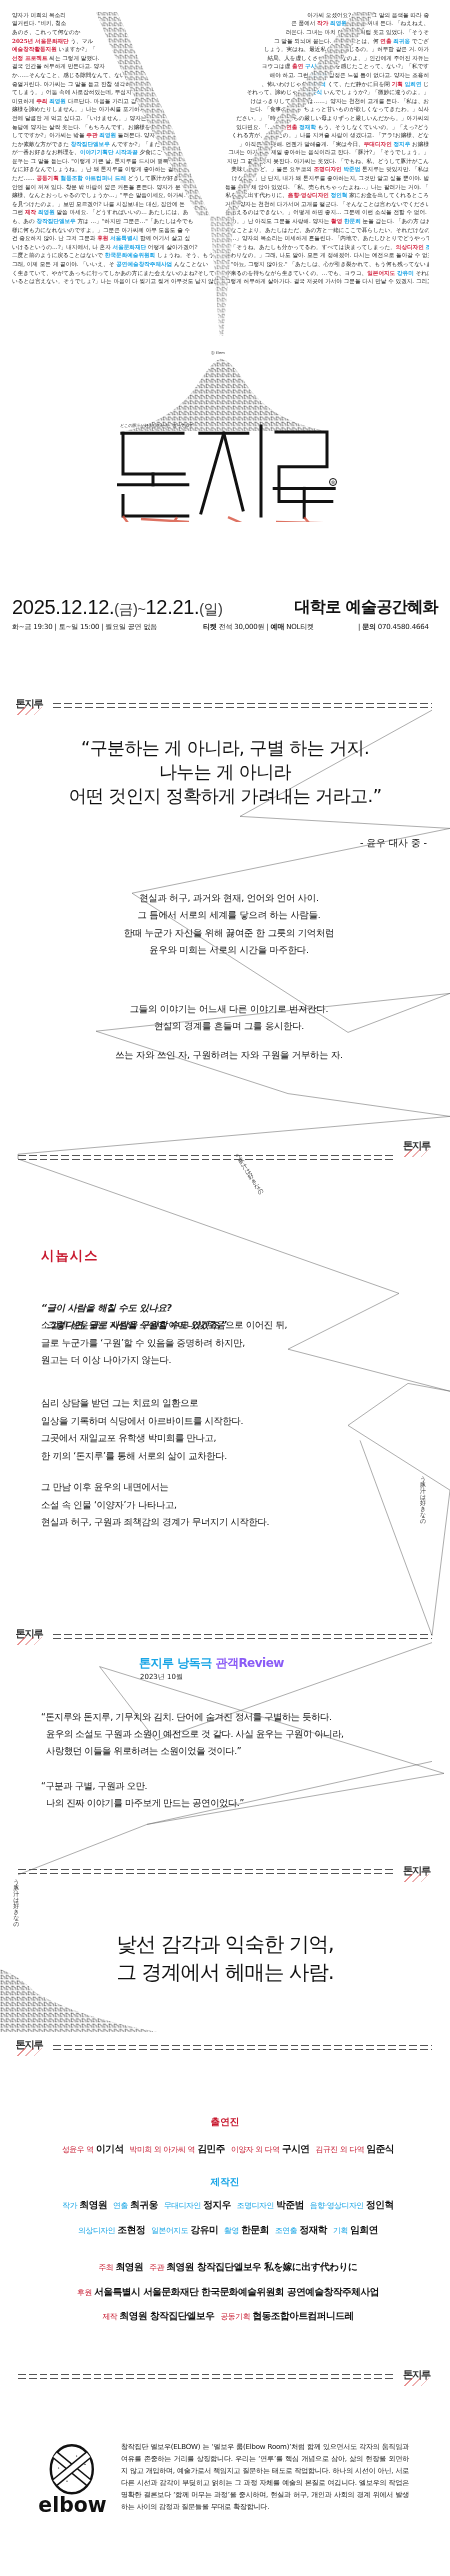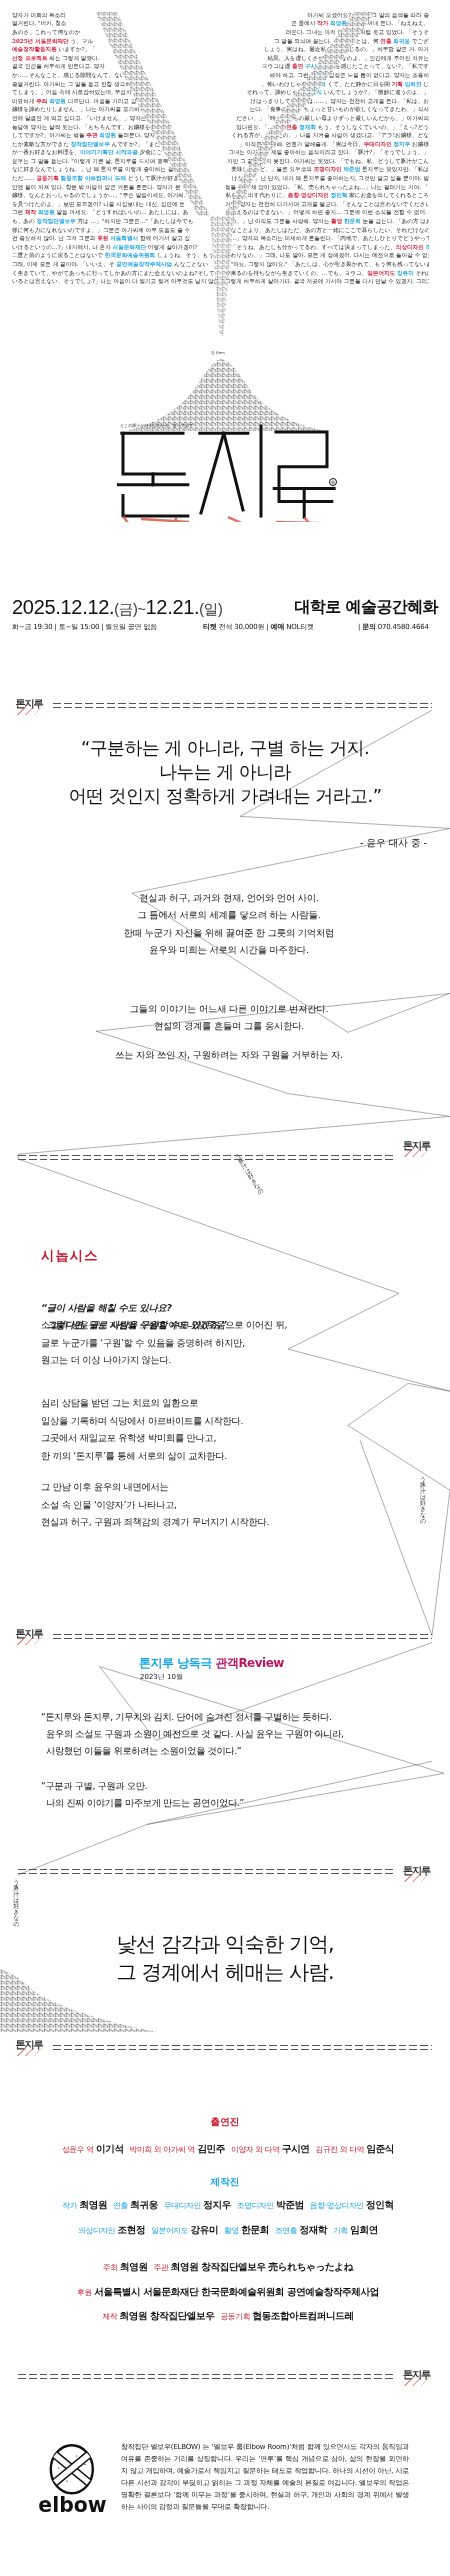--- a/index.html
+++ b/index.html
@@ -55,21 +55,21 @@
   
   .syn-title { position: absolute; left: 41px; top: 1247px; font-size: 13.2px; font-weight: bold; color: #c8192f; letter-spacing: 1.2px; }
   .syn-quote { position: absolute; left: 41px; top: 1299px; font-size: 9.3px; line-height: 17px; font-style: italic; font-weight: bold; color: #222; letter-spacing: -0.3px; }
   .syn-para { position: absolute; left: 41px; font-size: 9.3px; line-height: 17.7px; color: #111; letter-spacing: -0.3px; }
 
   .char-trail { position: absolute; font-size: 6px; color: #333; line-height: 6px; width: 8.4px; word-break: break-all; font-family: "DejaVu Serif", serif; }
 
   
   .rev-title { position: absolute; left: 139px; top: 1655px; font-size: 12px; font-weight: bold; letter-spacing: -0.5px; }
   .rev-title .t1 { color: #18a5e6; }
-  .rev-title .t2 { color: #be185d; }
+  .rev-title .t2 { color: #8b5cf6; }
   .rev-date { position: absolute; left: 140px; top: 1672px; font-size: 7px; color: #222; }
   .rev-quote { position: absolute; left: 41px; font-size: 9.3px; line-height: 17px; color: #111; letter-spacing: -0.4px; }
 
   
   .tagline { position: absolute; left: 0; width: 450px; text-align: center; font-size: 20.4px; line-height: 28px; letter-spacing: -0.9px; color: #111; top: 1930px; }
 
   
   .credit-head { position: absolute; left: 0; width: 450px; text-align: center; font-size: 9.6px; font-weight: bold; }
   .credit-row { position: absolute; left: 0; width: 450px; text-align: center; white-space: nowrap; font-size: 9.6px; font-weight: bold; letter-spacing: -0.4px; }
   .credit-row .role { font-weight: normal; font-size: 7.8px; margin-left: 6px; margin-right: 2.4px; }
@@ -337,21 +337,21 @@
     <div>그 경계에서 헤매는 사람.</div>
 </div>
 
 <div class="credit-head" style="top:2116px; color:#c8192f;">출연진</div>
 <div class="credit-row" style="top:2143px;" id="cast-row"><span class="role red">성윤우 역</span><span class="nm">이기석</span><span class="role red">박미희 외 아가씨 역</span><span class="nm">김민주</span><span class="role red">이양자 외 다역</span><span class="nm">구시연</span><span class="role red">김규진 외 다역</span><span class="nm">임준식</span></div>
 
 <div class="credit-head" style="top:2176px; color:#18a5e6;">제작진</div>
 <div class="credit-row" style="top:2199px;" id="staff-row1"><span class="role blue">작가</span><span class="nm">최영원</span><span class="role blue">연출</span><span class="nm">최귀웅</span><span class="role blue">무대디자인</span><span class="nm">정지우</span><span class="role blue">조명디자인</span><span class="nm">박준범</span><span class="role blue">음향·영상디자인</span><span class="nm">정인혁</span></div>
 <div class="credit-row" style="top:2224px;" id="staff-row2"><span class="role blue">의상디자인</span><span class="nm">조현정</span><span class="role blue">일본어지도</span><span class="nm">강유미</span><span class="role blue">촬영</span><span class="nm">한문희</span><span class="role blue">조연출</span><span class="nm">정재학</span><span class="role blue">기획</span><span class="nm">임희연</span></div>
 
-<div class="credit-row" style="top:2261px;" id="org-row0"><span class="role red">주최</span><span class="nm">최영원</span><span class="role red">주관</span><span class="nm">최영원 창작집단엘보우 売られちゃったよね</span></div>
+<div class="credit-row" style="top:2261px;" id="org-row0"><span class="role red">주최</span><span class="nm">최영원</span><span class="role red">주관</span><span class="nm">최영원 창작집단엘보우 私を嫁に出す代わりに</span></div>
 <div class="credit-row" style="top:2286px;" id="org-row1"><span class="role red">후원</span><span class="nm">서울특별시  서울문화재단  한국문화예술위원회  공연예술창작주체사업</span></div>
 <div class="credit-row" style="top:2310px;" id="org-row2"><span class="role red">제작</span><span class="nm">최영원  창작집단엘보우</span><span class="role red">공동기획</span><span class="nm">협동조합아트컴퍼니드레</span></div>
 
 <svg class="elbow-logo" viewBox="0 0 130 120">
   <ellipse cx="58" cy="42" rx="35" ry="40" fill="#fff" stroke="#111" stroke-width="4"></ellipse>
   <g fill="#111">
     <circle cx="40" cy="25" r="1"></circle>
       <circle cx="46" cy="30" r="1"></circle>
       <circle cx="72" cy="52" r="1"></circle>
       <circle cx="78" cy="58" r="1"></circle>

